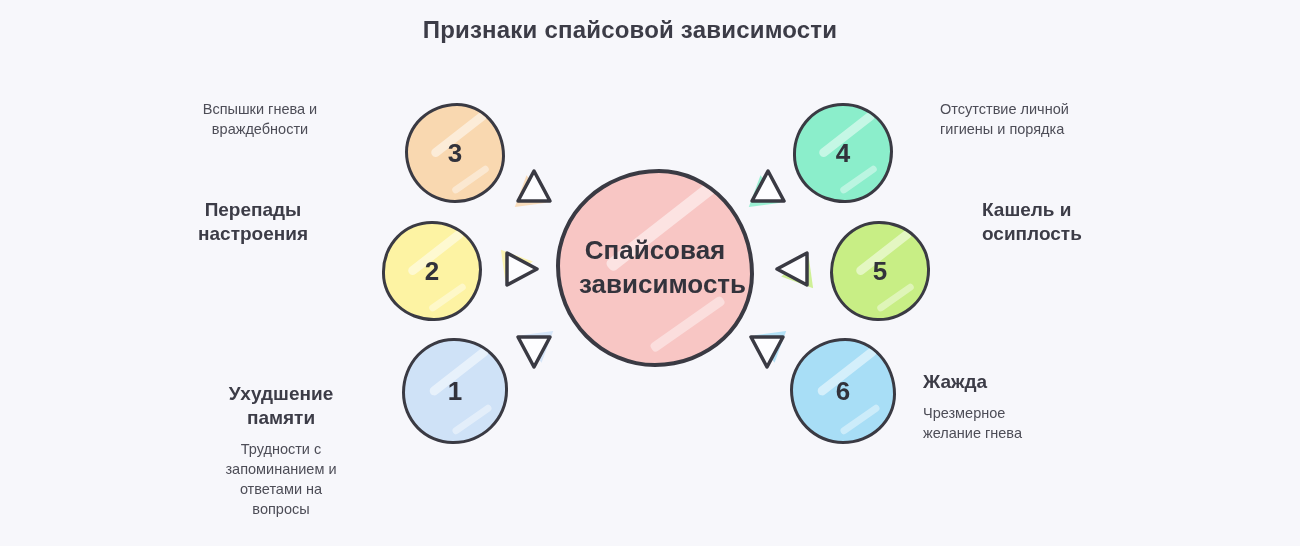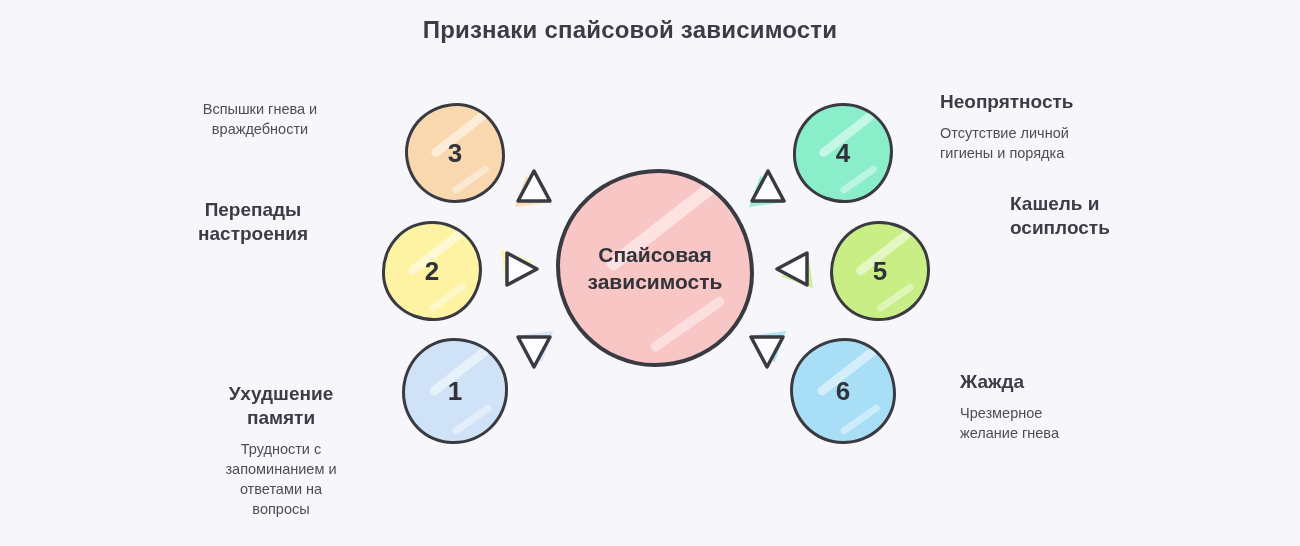--- a/index.html
+++ b/index.html
@@ -67,21 +67,21 @@
     width: 198px; height: 198px;
     border-width: 4px;
   }
   .center::before { height: 13px; top: 24%; }
   .center::after  { height: 10px; }
   .center-label {
     position: relative;
     z-index: 2;
     display: block;
     max-width: 152px;
-    font-size: 21px;
+    font-size: 26px;
     font-weight: 700;
     line-height: 1.3;
     color: #33333c;
   }
   .c1 { left: 402px; top: 338px; width: 106px; height: 106px; }
   .c2 { left: 382px; top: 221px; width: 100px; height: 100px; }
   .c3 { left: 405px; top: 103px; width: 100px; height: 100px; }
   .c4 { left: 793px; top: 103px; width: 100px; height: 100px; }
   .c5 { left: 830px; top: 221px; width: 100px; height: 100px; }
   .c6 { left: 790px; top: 338px; width: 106px; height: 106px; }
@@ -123,24 +123,24 @@
   .lb3 { left: 150px; top: 90px;  width: 220px; }
   .lb3 .desc { max-width: 160px; text-align: center; }
   .lb2 { left: 153px; top: 198px; width: 200px; }
   .lb2 .heading { max-width: 150px; }
   .lb2 .desc { max-width: 130px; }
   .lb1 { left: 170px; top: 382px; width: 222px; }
   .lb1 .heading { max-width: 132px; }
   .lb1 .desc { max-width: 132px; }
   .lb4 { left: 940px; top: 90px;  width: 200px; }
   .lb4 .desc { max-width: 142px; }
-  .lb5 { left: 982px; top: 192px; width: 180px; margin-left: 28px; }
+  .lb5 { left: 982px; top: 198px; width: 180px; }
   .lb5 .heading { max-width: 110px; }
   .lb5 .desc { max-width: 104px; }
-  .lb6 { left: 960px; top: 370px; width: 200px; }
+  .lb6 { left: 923px; top: 370px; width: 200px; }
   .lb6 .desc { max-width: 142px; }
 </style>
 </head>
 <body>
 
 <div class="canvas" style="background: rgb(247, 247, 251);">
 
   <h1 class="title">Признаки спайсовой зависимости</h1>
 
   <div class="circle center r1" style="background: rgb(248, 198, 196);">
@@ -196,21 +196,20 @@
   </div>
   <div class="label-block left-side lb2">
     <div class="heading">Перепады настроения</div>
   </div>
   <div class="label-block left-side lb1">
     <div class="heading">Ухудшение памяти</div>
     <div class="desc">Трудности с запоминанием и ответами на вопросы</div>
   </div>
 
   <div class="label-block right-side lb4">
-    <div class="heading">Неопрятность</div>
     <div class="desc">Отсутствие личной гигиены и порядка</div>
   </div>
   <div class="label-block right-side lb5">
     <div class="heading">Кашель и осиплость</div>
   </div>
   <div class="label-block right-side lb6">
     <div class="heading">Жажда</div>
     <div class="desc">Чрезмерное желание гнева</div>
   </div>
 

